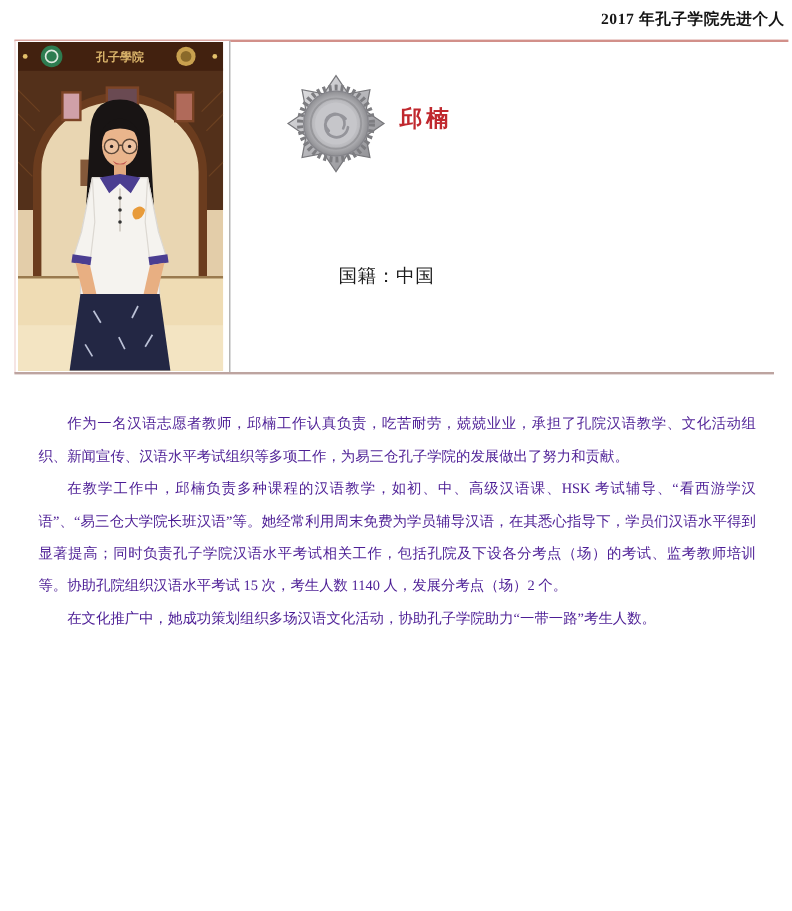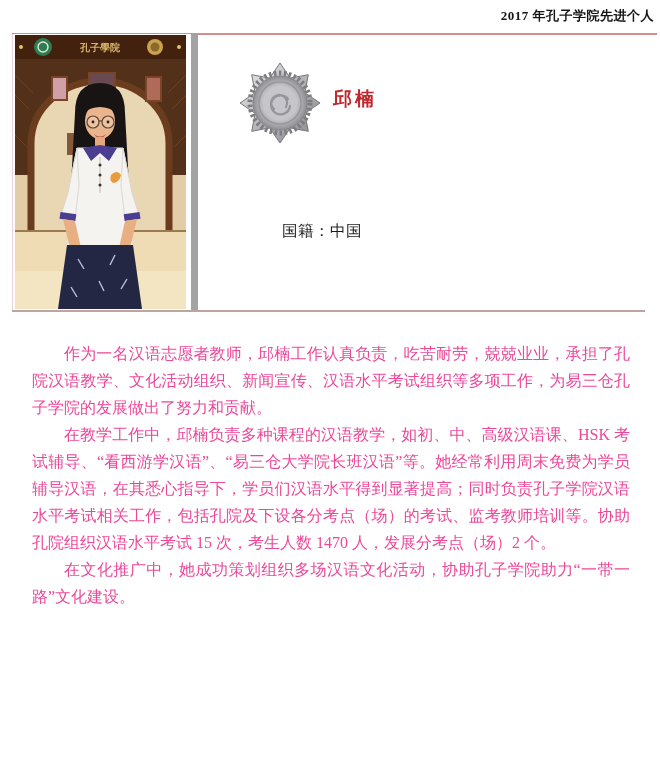--- a/index.html
+++ b/index.html
@@ -17,38 +17,38 @@
     position:absolute;top:33px;left:12px;width:645px;height:2px;
     background:#d2908a;
   }
   .rule-bottom{
     position:absolute;top:310px;left:12px;width:633px;height:2px;
     background:#bda4a0;
   }
   
   .photo-frame{
     position:absolute;left:12px;top:34px;width:178px;height:277px;
-    border-right:7px solid #a3a3a3;border-left:1px solid #f0d4d2;
+    border-right:1px solid #a3a3a3;border-left:1px solid #f0d4d2;
     background:#ffffff;
   }
   .photo-frame svg{position:absolute;left:2px;top:1px;display:block;}
   
   .medal{position:absolute;left:238px;top:61px;width:84px;height:84px;}
   .person-name{
     position:absolute;left:333px;top:86px;
     font-size:19px;font-weight:bold;color:#c0282e;letter-spacing:3px;
   }
   
   .fields{position:absolute;left:238px;top:218px;font-size:15.5px;color:#1c1c1c;}
   .field-row{line-height:26px;white-space:nowrap;letter-spacing:0.5px;margin-left:44px;}
   
   .body-text{
     position:absolute;left:32px;top:340px;width:598px;
     font-family:"Liberation Serif","DejaVu Serif",serif;
-    font-size:16px;line-height:27px;color:#ec4899;
+    font-size:12px;line-height:27px;color:#4c1d95;
     text-align:justify;
   }
   .body-text p{margin:0;text-indent:2em;}
 </style>
 </head>
 <body>
 
 <div class="doc-header-title">2017 年孔子学院先进个人</div>
 <div class="rule-top"></div>
 
@@ -168,15 +168,15 @@
 <div class="person-name">邱楠</div>
 
 <div class="fields">
   <div class="field-row"><span>国籍：</span><span>中国</span></div>
 </div>
 
 <div class="rule-bottom"></div>
 
 <div class="body-text">
   <p>作为一名汉语志愿者教师，邱楠工作认真负责，吃苦耐劳，兢兢业业，承担了孔院汉语教学、文化活动组织、新闻宣传、汉语水平考试组织等多项工作，为易三仓孔子学院的发展做出了努力和贡献。</p>
-  <p>在教学工作中，邱楠负责多种课程的汉语教学，如初、中、高级汉语课、HSK 考试辅导、“看西游学汉语”、“易三仓大学院长班汉语”等。她经常利用周末免费为学员辅导汉语，在其悉心指导下，学员们汉语水平得到显著提高；同时负责孔子学院汉语水平考试相关工作，包括孔院及下设各分考点（场）的考试、监考教师培训等。协助孔院组织汉语水平考试 15 次，考生人数 1470 人，发展分考点（场）2 个。</p>
-  <p>在文化推广中，她成功策划组织多场汉语文化活动，协助孔子学院助力“一带一路”文化建设。</p>
+  <p>在教学工作中，邱楠负责多种课程的汉语教学，如初、中、高级汉语课、HSK 考试辅导、“看西游学汉语”、“易三仓大学院长班汉语”等。她经常利用周末免费为学员辅导汉语，在其悉心指导下，学员们汉语水平得到显著提高；同时负责孔子学院汉语水平考试相关工作，包括孔院及下设各分考点（场）的考试、监考教师培训等。协助孔院组织汉语水平考试 15 次，考生人数 1140 人，发展分考点（场）2 个。</p>
+  <p>在文化推广中，她成功策划组织多场汉语文化活动，协助孔子学院助力“一带一路”考生人数。</p>
 </div>
 
 </body></html>

